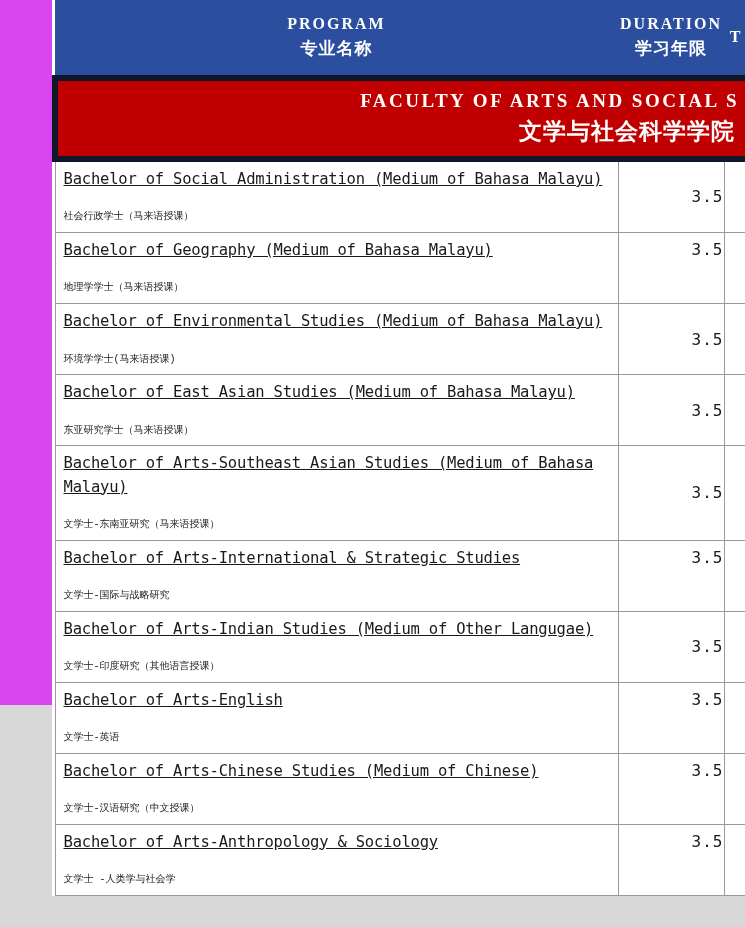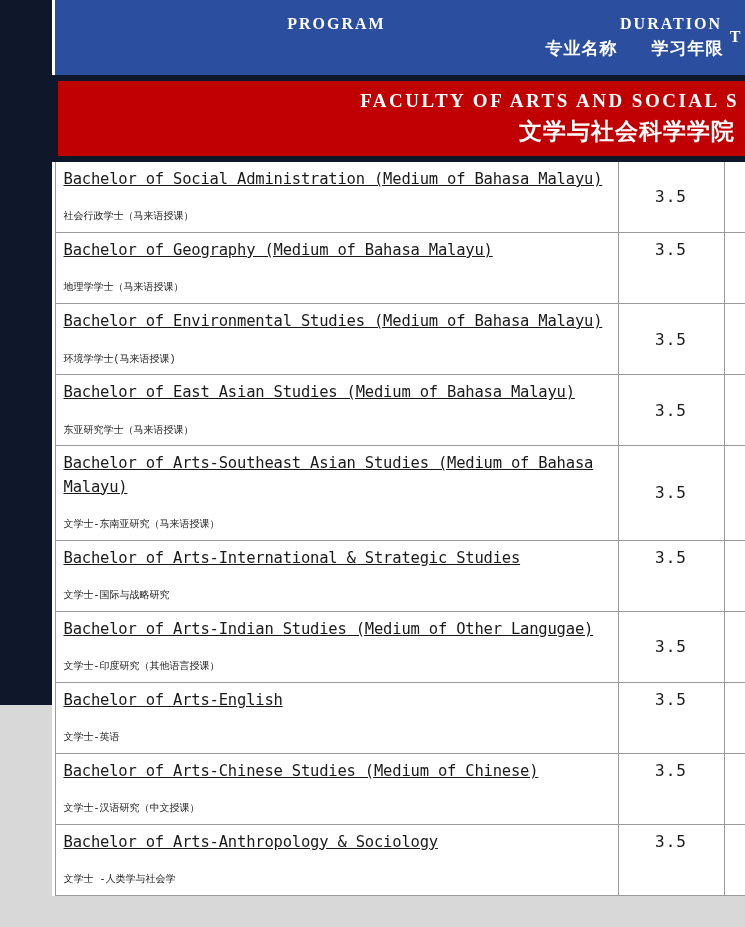--- a/index.html
+++ b/index.html
@@ -10,21 +10,21 @@
   body {
     width: 745px;
     height: 927px;
     overflow: hidden;
     font-family: "Liberation Serif", serif;
   }
   .page {
     position: relative;
     width: 745px;
     height: 705px;
-    background: #0f172a;
+    background: #d946ef;
   }
   .doc {
     position: absolute;
     left: 52px;
     top: 0;
     width: 693px;
     background: #ffffff;
     border-collapse: collapse;
   }
   table.tbl {
@@ -59,21 +59,20 @@
     line-height: 1.5;
     display: block;
   }
   .hdr-cn {
     font-size: 17px;
     letter-spacing: 1px;
     line-height: 1.5;
     display: block;
     font-family: "DejaVu Sans", sans-serif;
     font-weight: bold;
-    text-align: right;
   }
   .faculty-row td {
     background: #c00000;
     color: #ffffff;
     border: 6px solid #0f172a;
     text-align: right;
     padding: 6px 6px 8px 0;
   }
   .faculty-en {
     display: block;
@@ -107,21 +106,21 @@
   }
   .p-cn {
     display: block;
     font-family: Liberation Mono, monospace;
     font-size: 10px;
     line-height: 1.55;
     color: #1a1a1a;
     margin-top: 18px;
   }
   td.duration {
-    text-align: center;
+    text-align: right;
     font-family: "DejaVu Sans Mono", monospace;
     font-size: 16px;
     color: #1a1a1a;
     letter-spacing: 1px;
   }
   td.third {
     background: #ffffff;
   }
   .dur-top {
     vertical-align: top;

